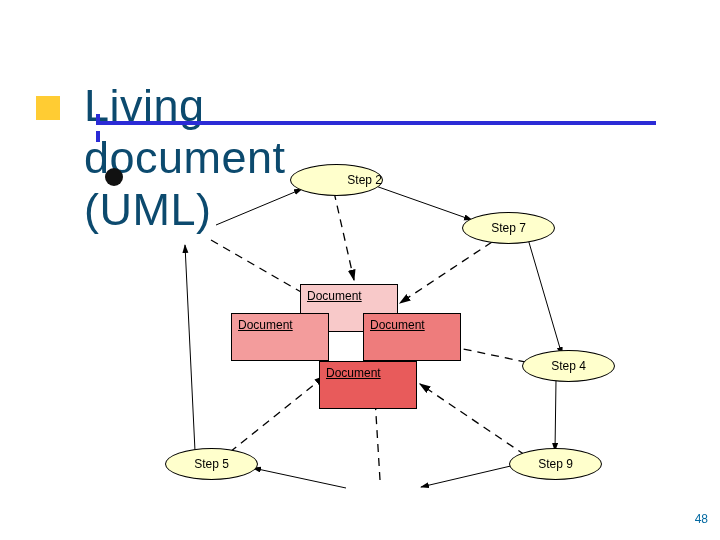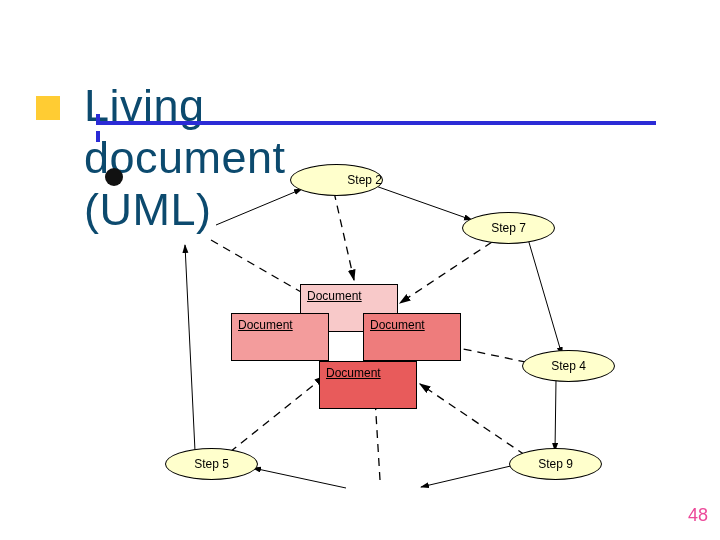--- a/index.html
+++ b/index.html
@@ -10,21 +10,21 @@
   .tick { position:absolute; width:4px; background:#2b2bd6; }
   h1.title { position:absolute; left:36px; top:0; margin:12px; font-size:45px; font-weight:normal; color:#0c4a6e; letter-spacing:0.5px; }
   .canvas-svg { position:absolute; left:0; top:0; }
   .sub-bullet { position:absolute; width:18px; height:18px; border-radius:50%; background:#111; }
   .step { position:absolute; border:1px solid #000; background:#ffffcc; border-radius:50%; display:flex; align-items:center; justify-content:center; font-size:12px; }
   .doc { position:absolute; border:1px solid #000; padding:4px 6px 0 6px; font-size:12px; text-decoration:underline; }
   .doc.a { background:#f8c9c9; }
   .doc.b { background:#f39c9c; }
   .doc.c { background:#ee7c7c; }
   .doc.d { background:#e85b5b; }
-  .pagenum { position:absolute; right:12px; bottom:14px; font-size:18px; color:#ec4899; }
+  .pagenum { position:absolute; right:12px; bottom:14px; font-size:12px; color:#0369a1; }
 </style>
 </head>
 <body>
 
 <div class="slide">
 
   <div class="title-wrap">
     <div class="bullet-sq"></div>
     <h1 class="title">Living document (UML)</h1>
     <div class="title-rule"></div>

